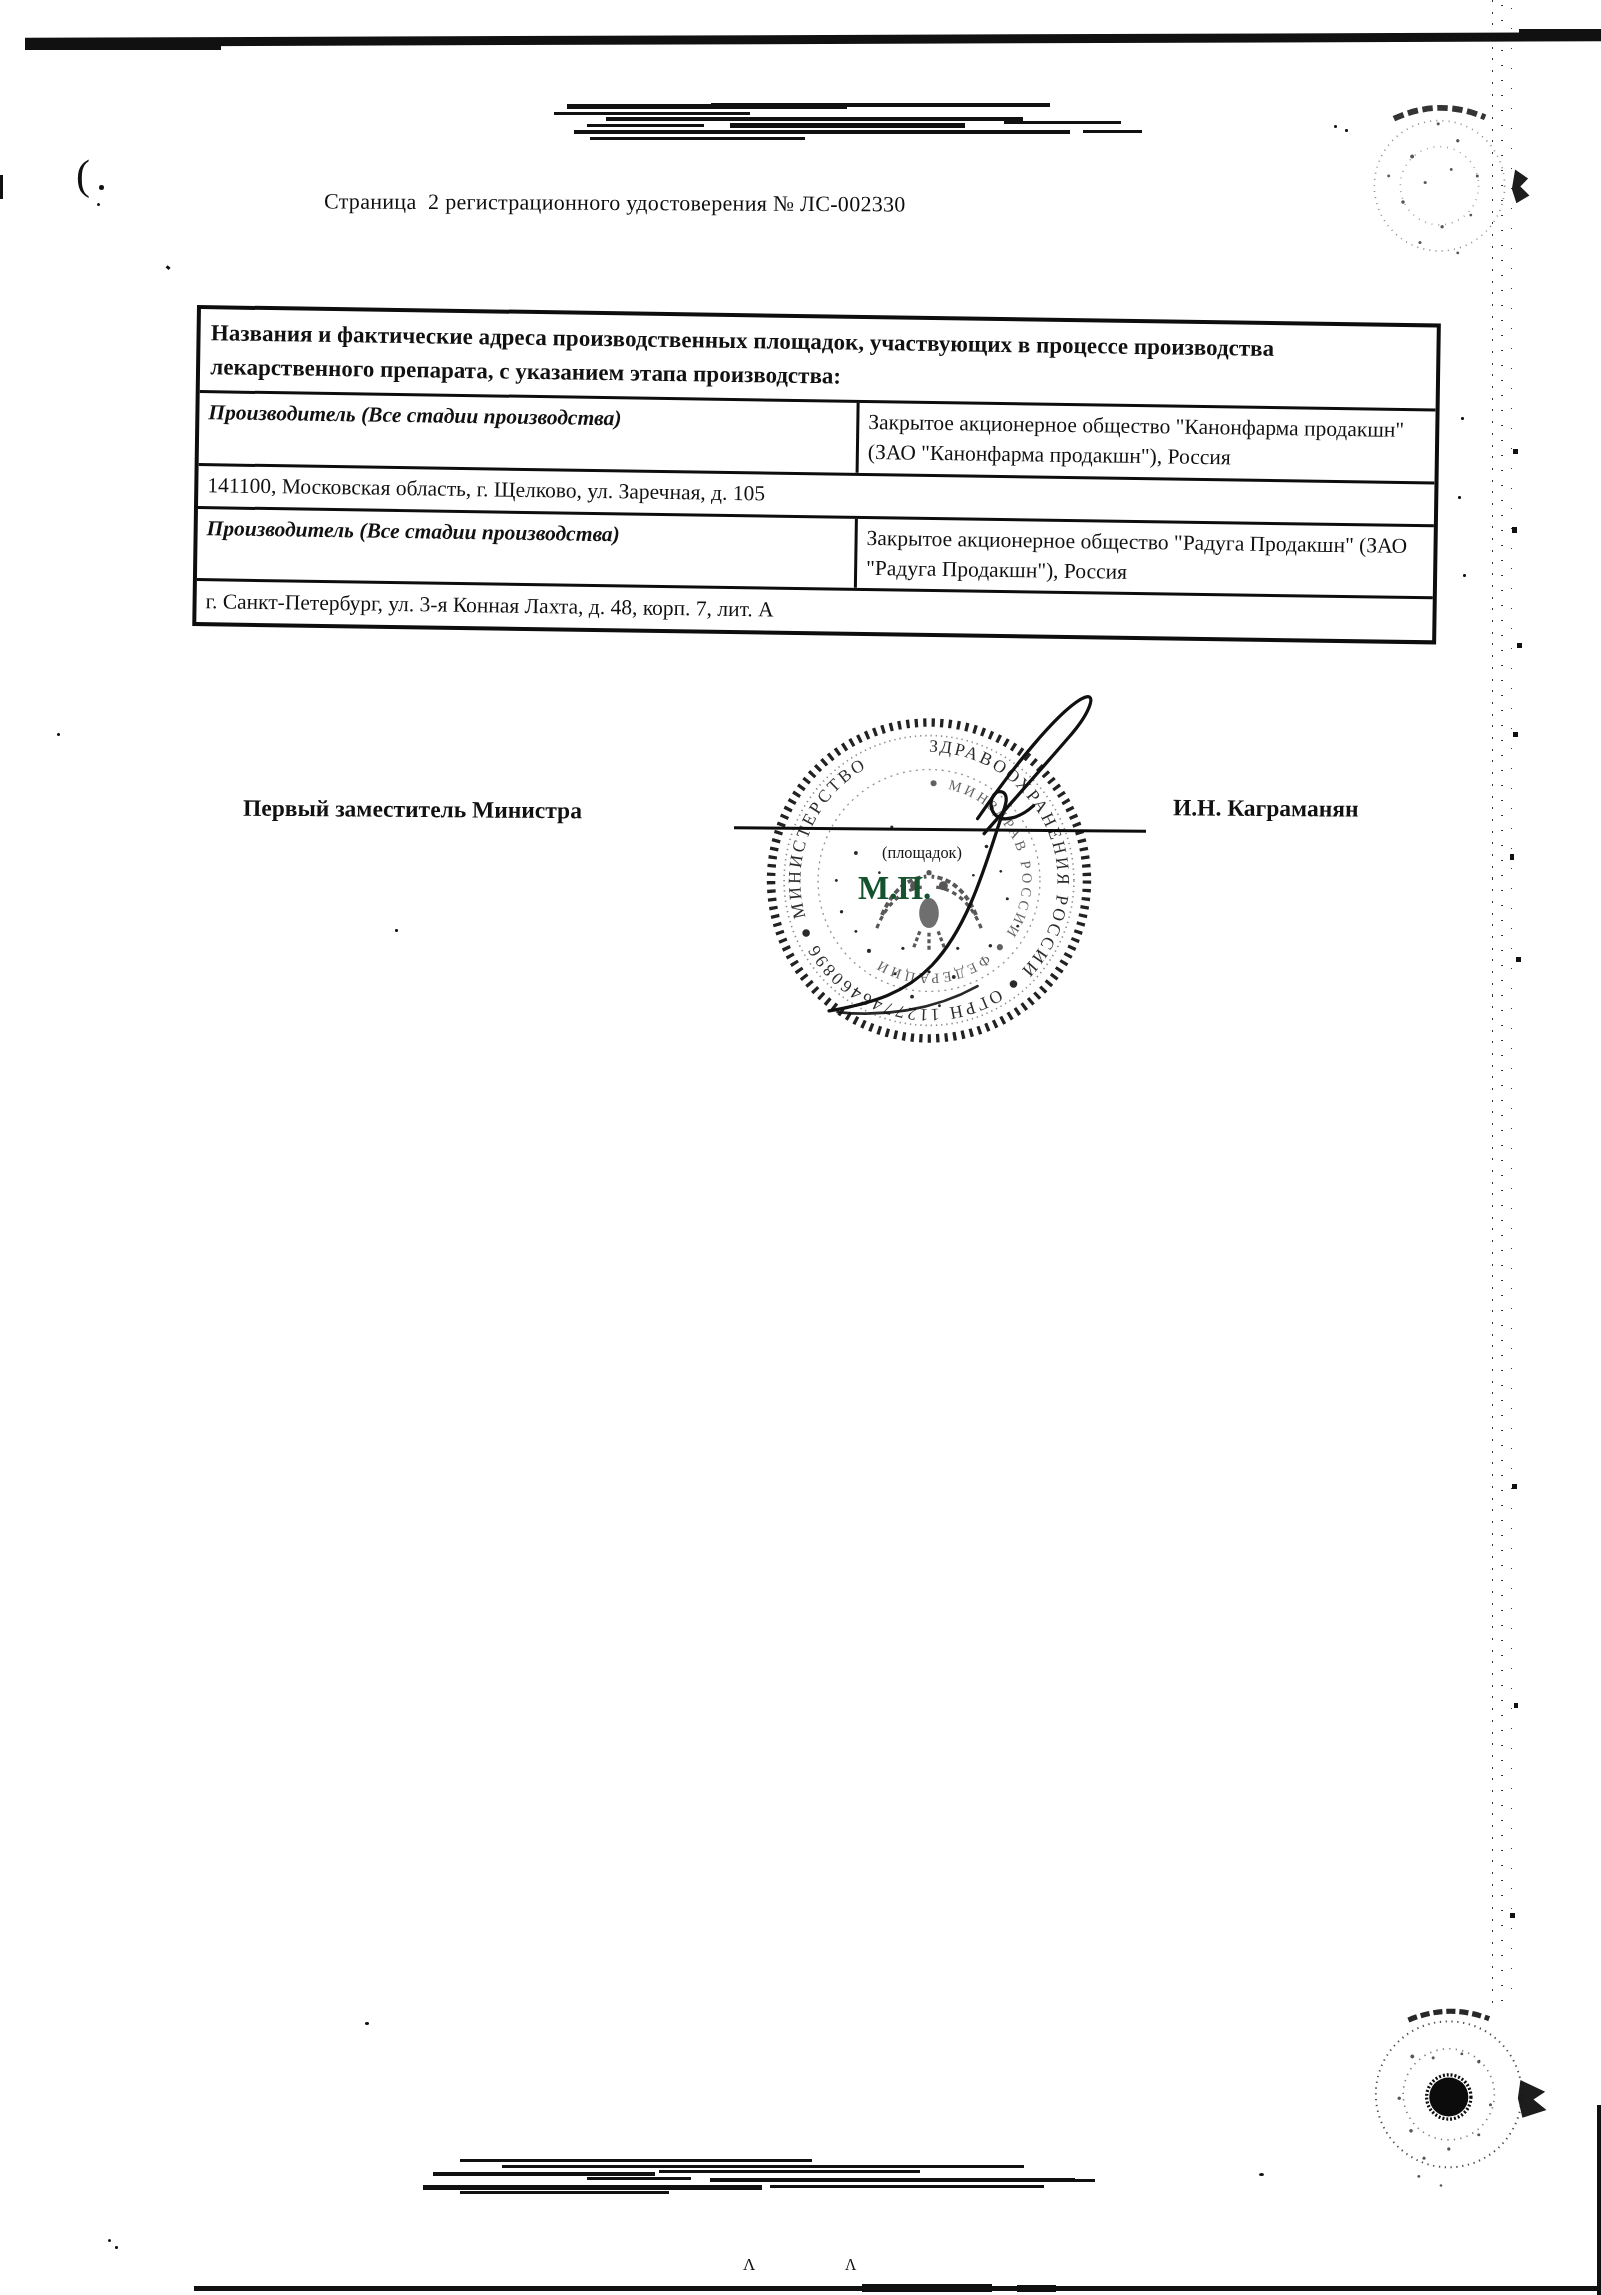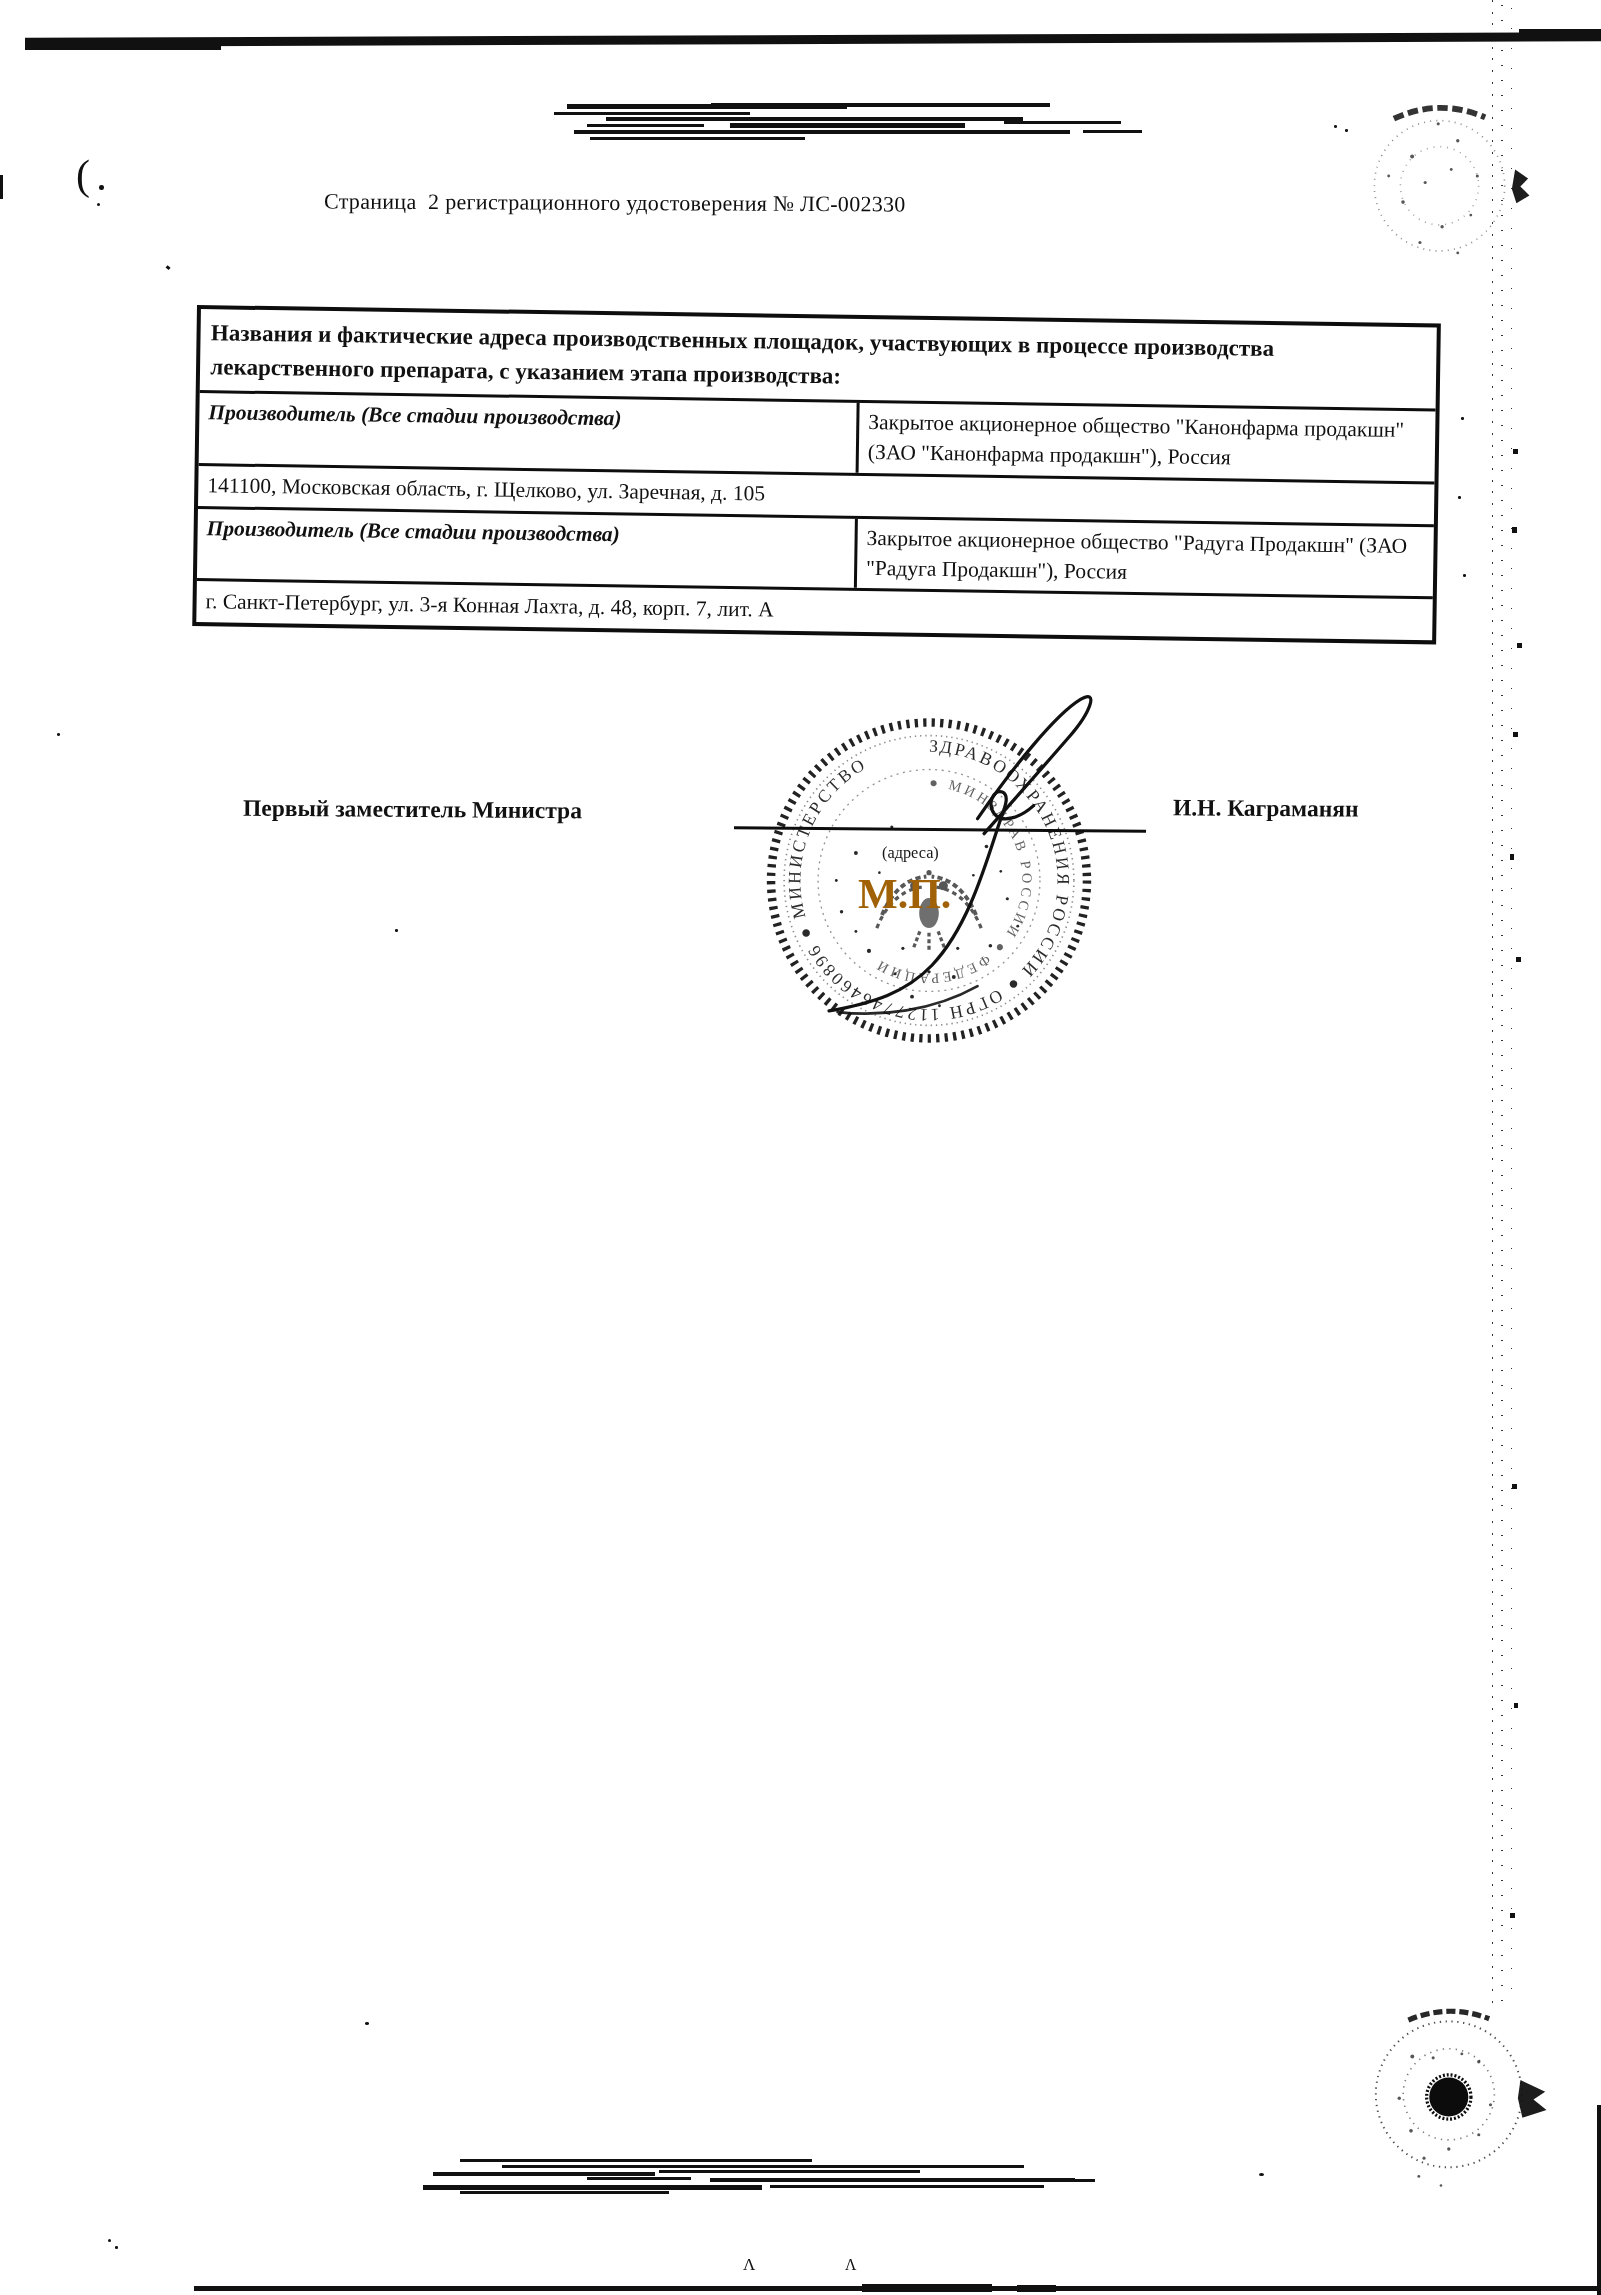--- a/index.html
+++ b/index.html
@@ -30,21 +30,21 @@
   .cell{font-size:21.5px;line-height:1.38;padding:5.2px 9px;box-sizing:border-box;}
   .lbl{width:657px;flex:0 0 auto;font-style:italic;font-weight:700;min-height:56px;}
   .val{flex:1 1 auto;border-left:3.9px solid #0d0d0d;min-height:56px;}
   .addr{min-height:29px;width:100%;}
 
   
   .sig-title{left:243px;top:796px;font-size:23.5px;font-weight:700;transform:rotate(.45deg);}
   .sig-name{left:1173px;top:795px;font-size:23.5px;font-weight:700;transform:rotate(.45deg);}
   .sig-line{left:734px;top:828px;width:412px;height:3.3px;background:#0d0d0d;transform:rotate(.5deg);}
   .sig-caption{left:882px;top:843px;font-size:16.3px;color:#161616;}
-  .sig-seal{left:858px;top:870px;font-size:42px;font-weight:700;color:#a16207;}
+  .sig-seal{left:858px;top:870px;font-size:33px;font-weight:700;color:#14532d;}
 
   
   .noise-strip{
     left:1487px;top:0;width:31px;height:2005px;opacity:.85;
     background:
       repeating-linear-gradient(180deg,#111 0 2px,transparent 2px 11.7px),
       repeating-linear-gradient(180deg,transparent 0 4.6px,#111 4.6px 5.9px,transparent 5.9px 15px),
       repeating-linear-gradient(180deg,transparent 0 7.8px,#111 7.8px 9px,transparent 9px 20px);
     background-size:1.3px 100%,2px 100%,1.3px 100%;
     background-position:5.2px 0,14.3px 0,23.5px 0;
@@ -148,21 +148,21 @@
         <circle cx="150" cy="330" r="2.2"></circle>
         <circle cx="372" cy="238" r="2"></circle>
       <circle cx="222" cy="356" r="2.4"></circle>
         <circle cx="306" cy="356" r="2.4"></circle>
     </g>
   </svg>
 
   <div class="txt sig-title">Первый заместитель Министра</div>
   <div class="abs sig-line"></div>
   <div class="txt sig-name">И.Н. Каграманян</div>
-  <div class="txt sig-caption">(адреса)</div>
+  <div class="txt sig-caption">(площадок)</div>
   <div class="txt sig-seal">М.П.</div>
 
   <svg class="abs" style="left:717px;top:659px;" width="443" height="391" viewBox="0 0 680 600">
     <g fill="none" stroke="#111" stroke-linecap="round">
       <path d="M 400 245 C 455 165 520 85 558 62 C 586 45 575 80 540 120 C 495 172 448 225 410 268" stroke-width="5"></path>
       <path d="M 172 540 C 240 528 290 512 330 470 C 382 415 408 330 430 262 C 438 236 452 210 438 204 C 424 200 414 222 426 238 C 438 252 465 244 486 225" stroke-width="5"></path>
       <path d="M 185 542 C 250 549 330 541 400 502" stroke-width="4" opacity=".9"></path>
     </g>
   </svg>
 

